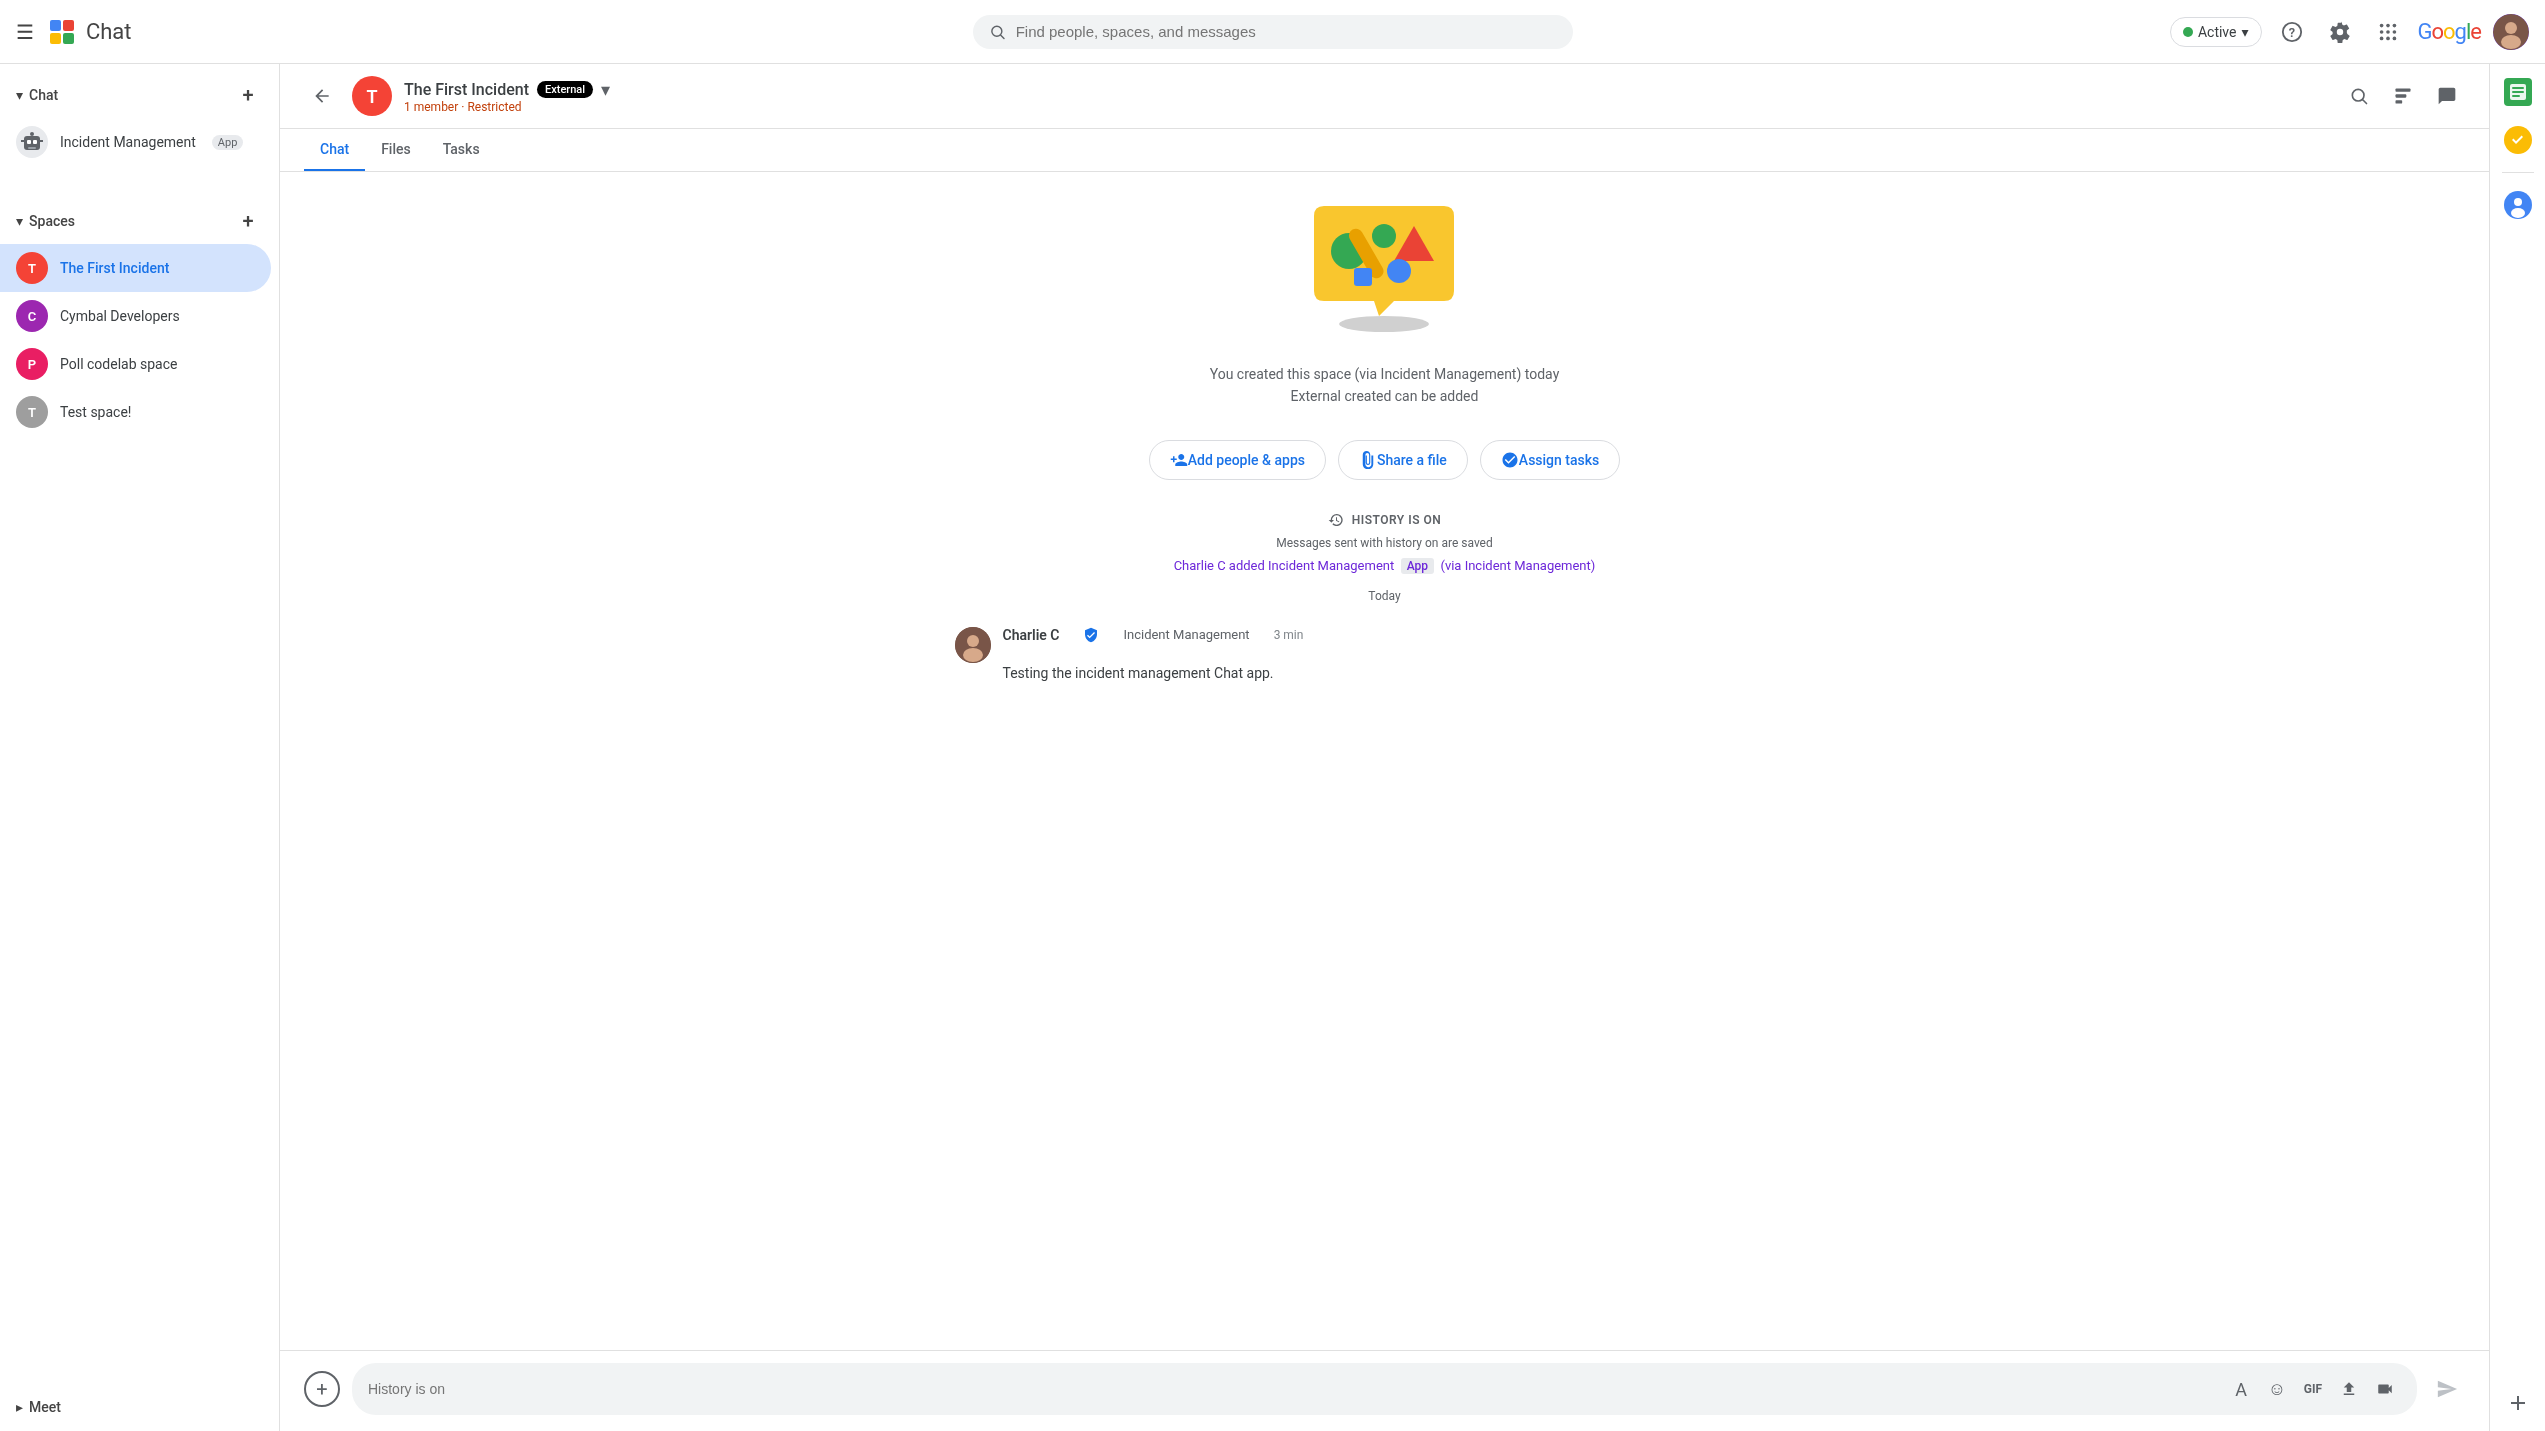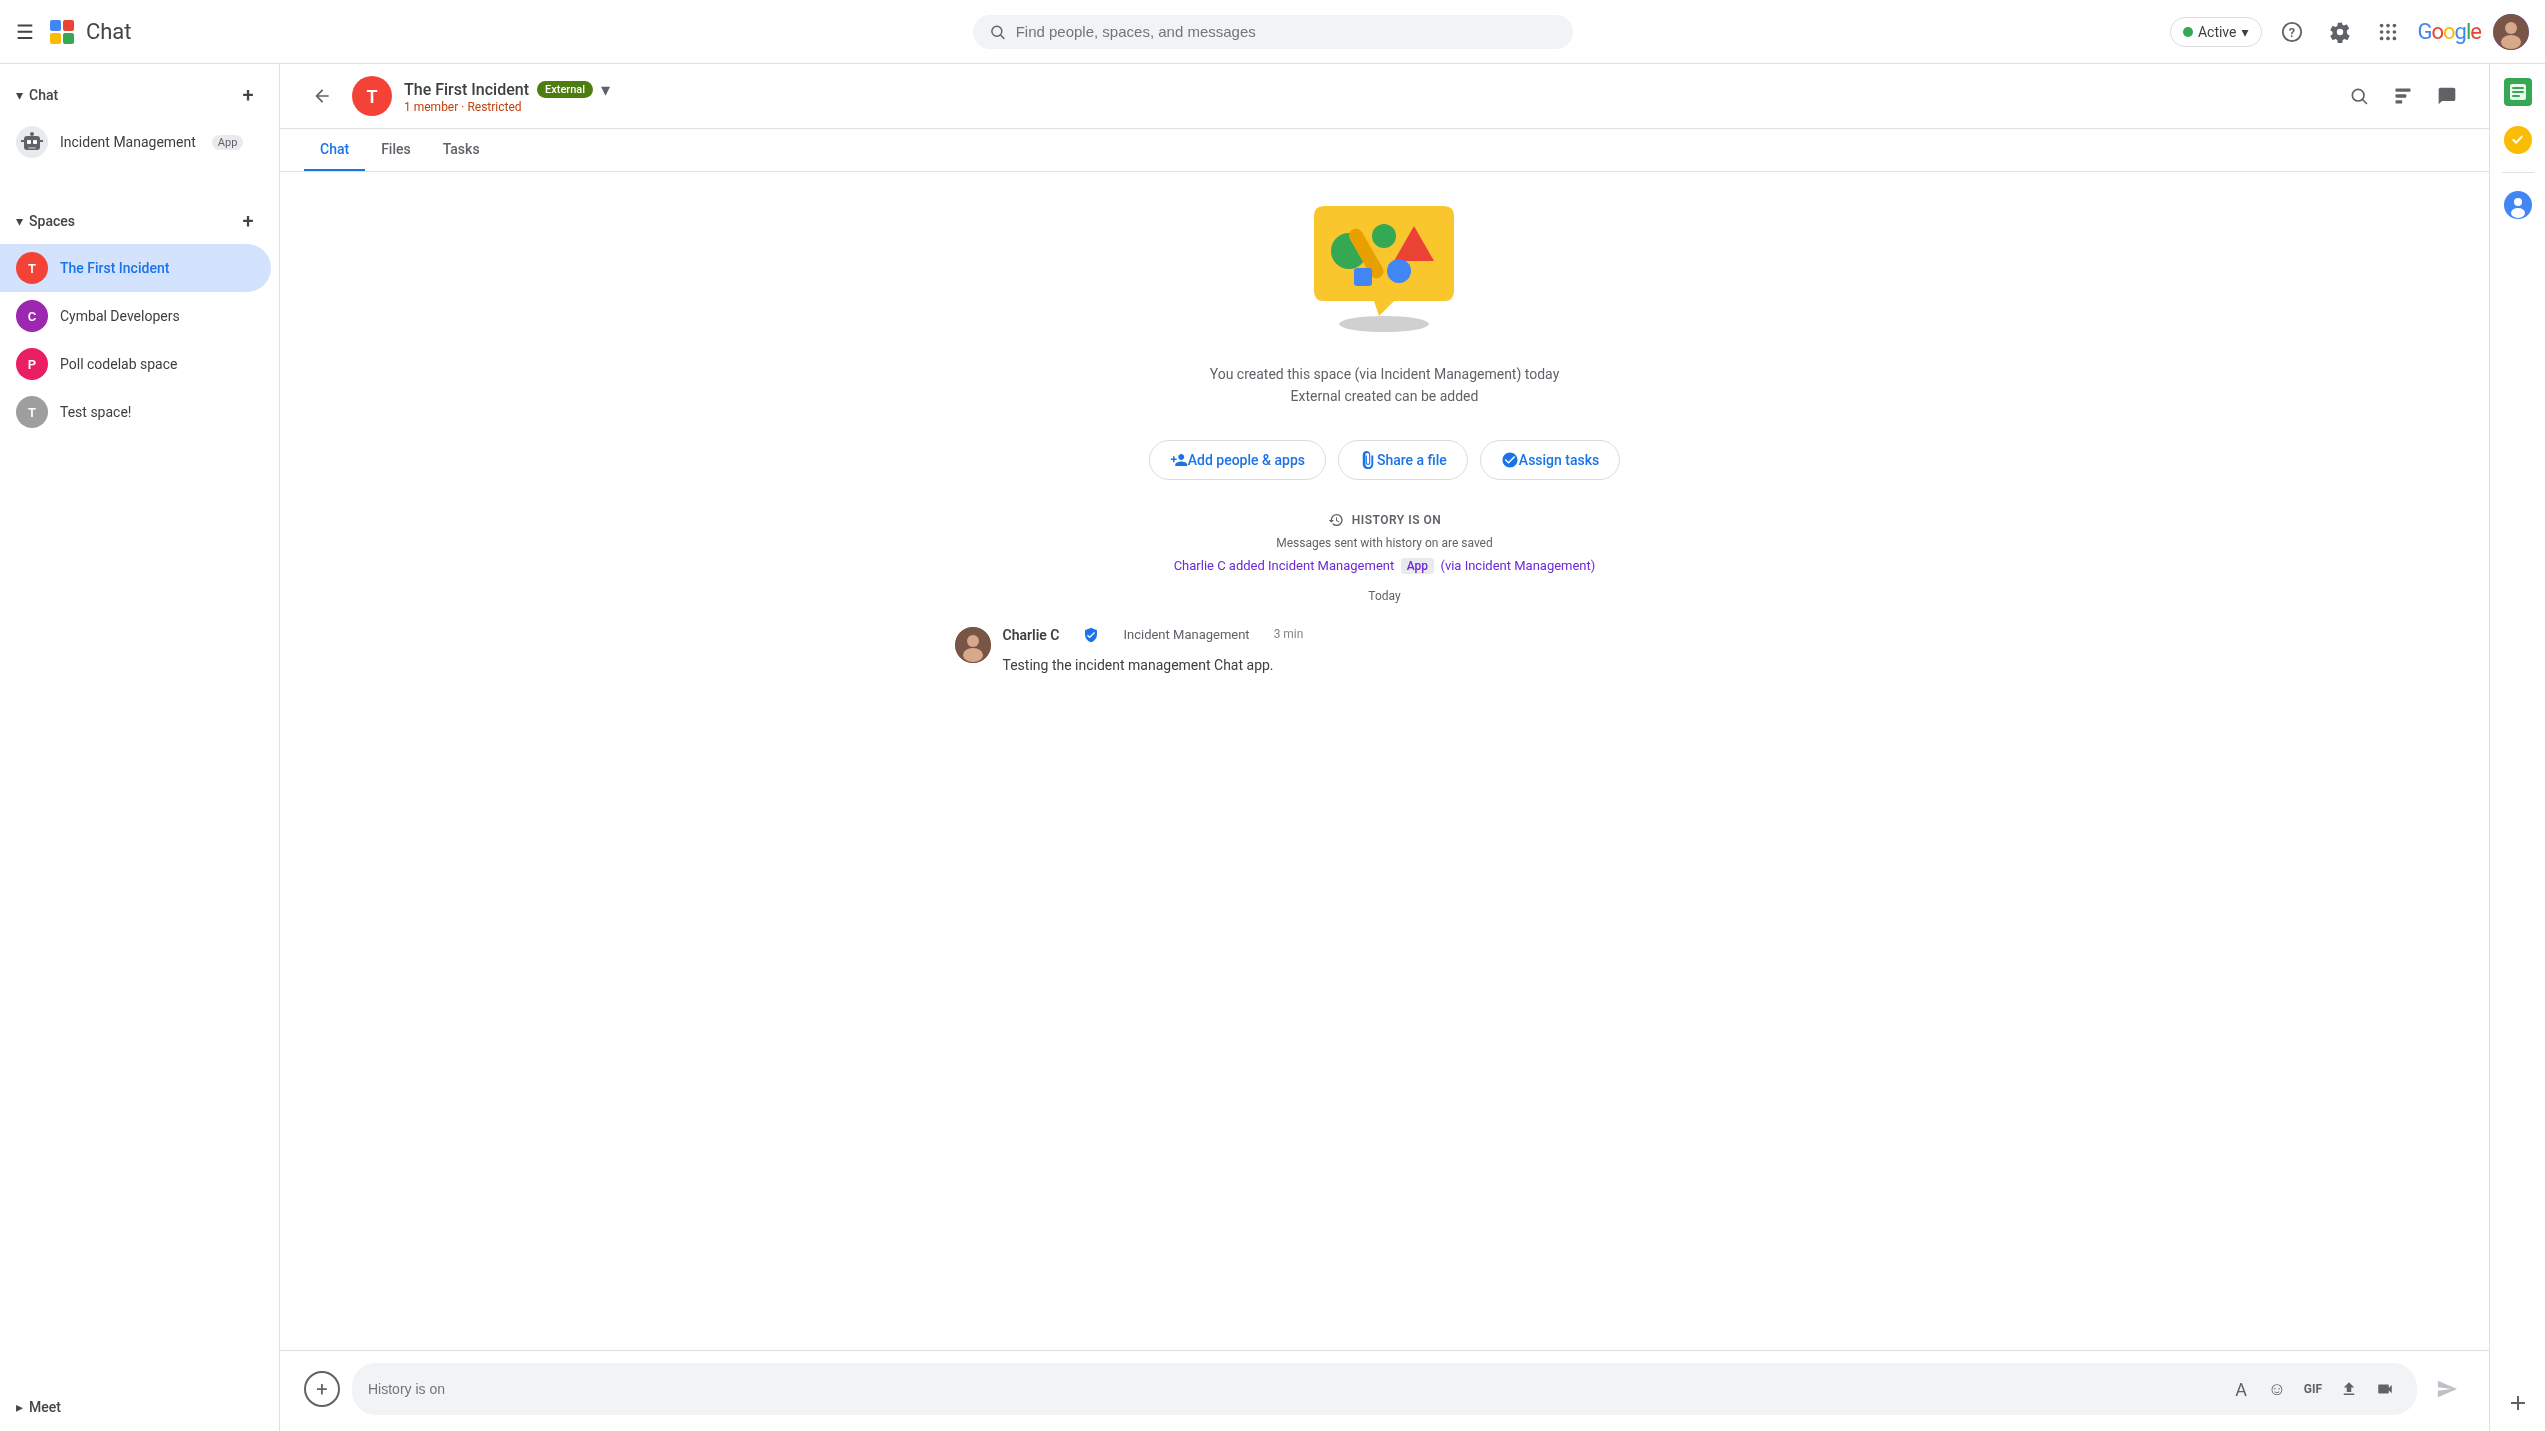--- a/index.html
+++ b/index.html
@@ -60,21 +60,21 @@
     .chat-area { flex: 1; display: flex; flex-direction: column; background: #fff; overflow: hidden; }
 
     
     .chat-header { padding: 12px 24px; border-bottom: 1px solid #e0e0e0; display: flex; align-items: center; justify-content: space-between; }
     .chat-header-left { display: flex; align-items: center; gap: 12px; }
     .back-btn { width: 36px; height: 36px; border-radius: 50%; display: flex; align-items: center; justify-content: center; cursor: pointer; color: #5f6368; font-size: 20px; }
     .space-avatar { width: 40px; height: 40px; border-radius: 50%; background: #f44336; display: flex; align-items: center; justify-content: center; color: #fff; font-size: 18px; font-weight: 600; }
     .space-info { display: flex; flex-direction: column; }
     .space-name-row { display: flex; align-items: center; gap: 8px; }
     .space-name { font-size: 16px; font-weight: 500; color: #3c4043; }
-    .external-badge { background: #4d7c0f; color: #fff; font-size: 11px; padding: 2px 8px; border-radius: 10px; font-weight: 500; }
+    .external-badge { background: #000000; color: #fff; font-size: 11px; padding: 2px 8px; border-radius: 10px; font-weight: 500; }
     .dropdown-icon { color: #5f6368; cursor: pointer; font-size: 18px; }
     .space-meta { font-size: 12px; color: #c2410c; }
     .chat-header-right { display: flex; align-items: center; gap: 8px; }
     .header-icon { width: 36px; height: 36px; border-radius: 50%; display: flex; align-items: center; justify-content: center; cursor: pointer; color: #5f6368; font-size: 20px; }
 
     
     .chat-tabs { display: flex; padding: 0 24px; border-bottom: 1px solid #e0e0e0; }
     .tab { padding: 12px 16px; cursor: pointer; font-size: 14px; color: #5f6368; border-bottom: 2px solid transparent; font-weight: 500; }
     .tab.active { color: #1a73e8; border-bottom-color: #1a73e8; }
 
@@ -85,21 +85,21 @@
     .action-buttons { display: flex; gap: 12px; margin: 8px 0; }
     .action-btn { display: flex; align-items: center; gap: 0; padding: 10px 20px; border: 1px solid #dadce0; border-radius: 20px; cursor: pointer; font-size: 14px; color: #1a73e8; background: #fff; font-weight: 500; }
     .history-banner { display: flex; align-items: center; gap: 8px; color: #5f6368; font-size: 12px; font-weight: 600; letter-spacing: 0.5px; margin: 8px 0 4px; }
     .history-text { font-size: 12px; color: #5f6368; text-align: center; }
     .system-message { font-size: 13px; color: #6d28d9; text-align: left; margin: 4px 0; }
     .today-divider { font-size: 12px; color: #5f6368; text-align: center; margin: 8px 0; }
 
     .message-container { display: flex; gap: 12px; width: 100%; max-width: 860px; margin: 8px 0; }
     .msg-avatar { width: 36px; height: 36px; border-radius: 50%; background: #795548; display: flex; align-items: center; justify-content: center; color: #fff; font-size: 14px; flex-shrink: 0; overflow: hidden; }
     .msg-body { flex: 1; }
-    .msg-header { display: flex; align-items: flex-start; gap: 24px; margin-bottom: 12px; }
+    .msg-header { display: flex; align-items: center; gap: 24px; margin-bottom: 20px; }
     .msg-author { font-size: 14px; font-weight: 600; color: #3c4043; }
     .msg-app { font-size: 13px; color: #5f6368; }
     .msg-time { font-size: 12px; color: #80868b; }
     .msg-text { font-size: 14px; color: #3c4043; line-height: 1.5; }
 
     
     .chat-input-area { padding: 12px 24px 16px; border-top: 1px solid #e0e0e0; display: flex; align-items: center; gap: 12px; }
     .add-btn-input { width: 36px; height: 36px; border-radius: 50%; border: 2px solid #5f6368; display: flex; align-items: center; justify-content: center; cursor: pointer; color: #5f6368; font-size: 20px; flex-shrink: 0; }
     .input-wrapper { flex: 1; display: flex; align-items: center; background: #f1f3f4; border-radius: 24px; padding: 10px 16px; gap: 8px; }
     .input-wrapper input { flex: 1; border: none; background: transparent; font-size: 14px; outline: none; color: #444; }

